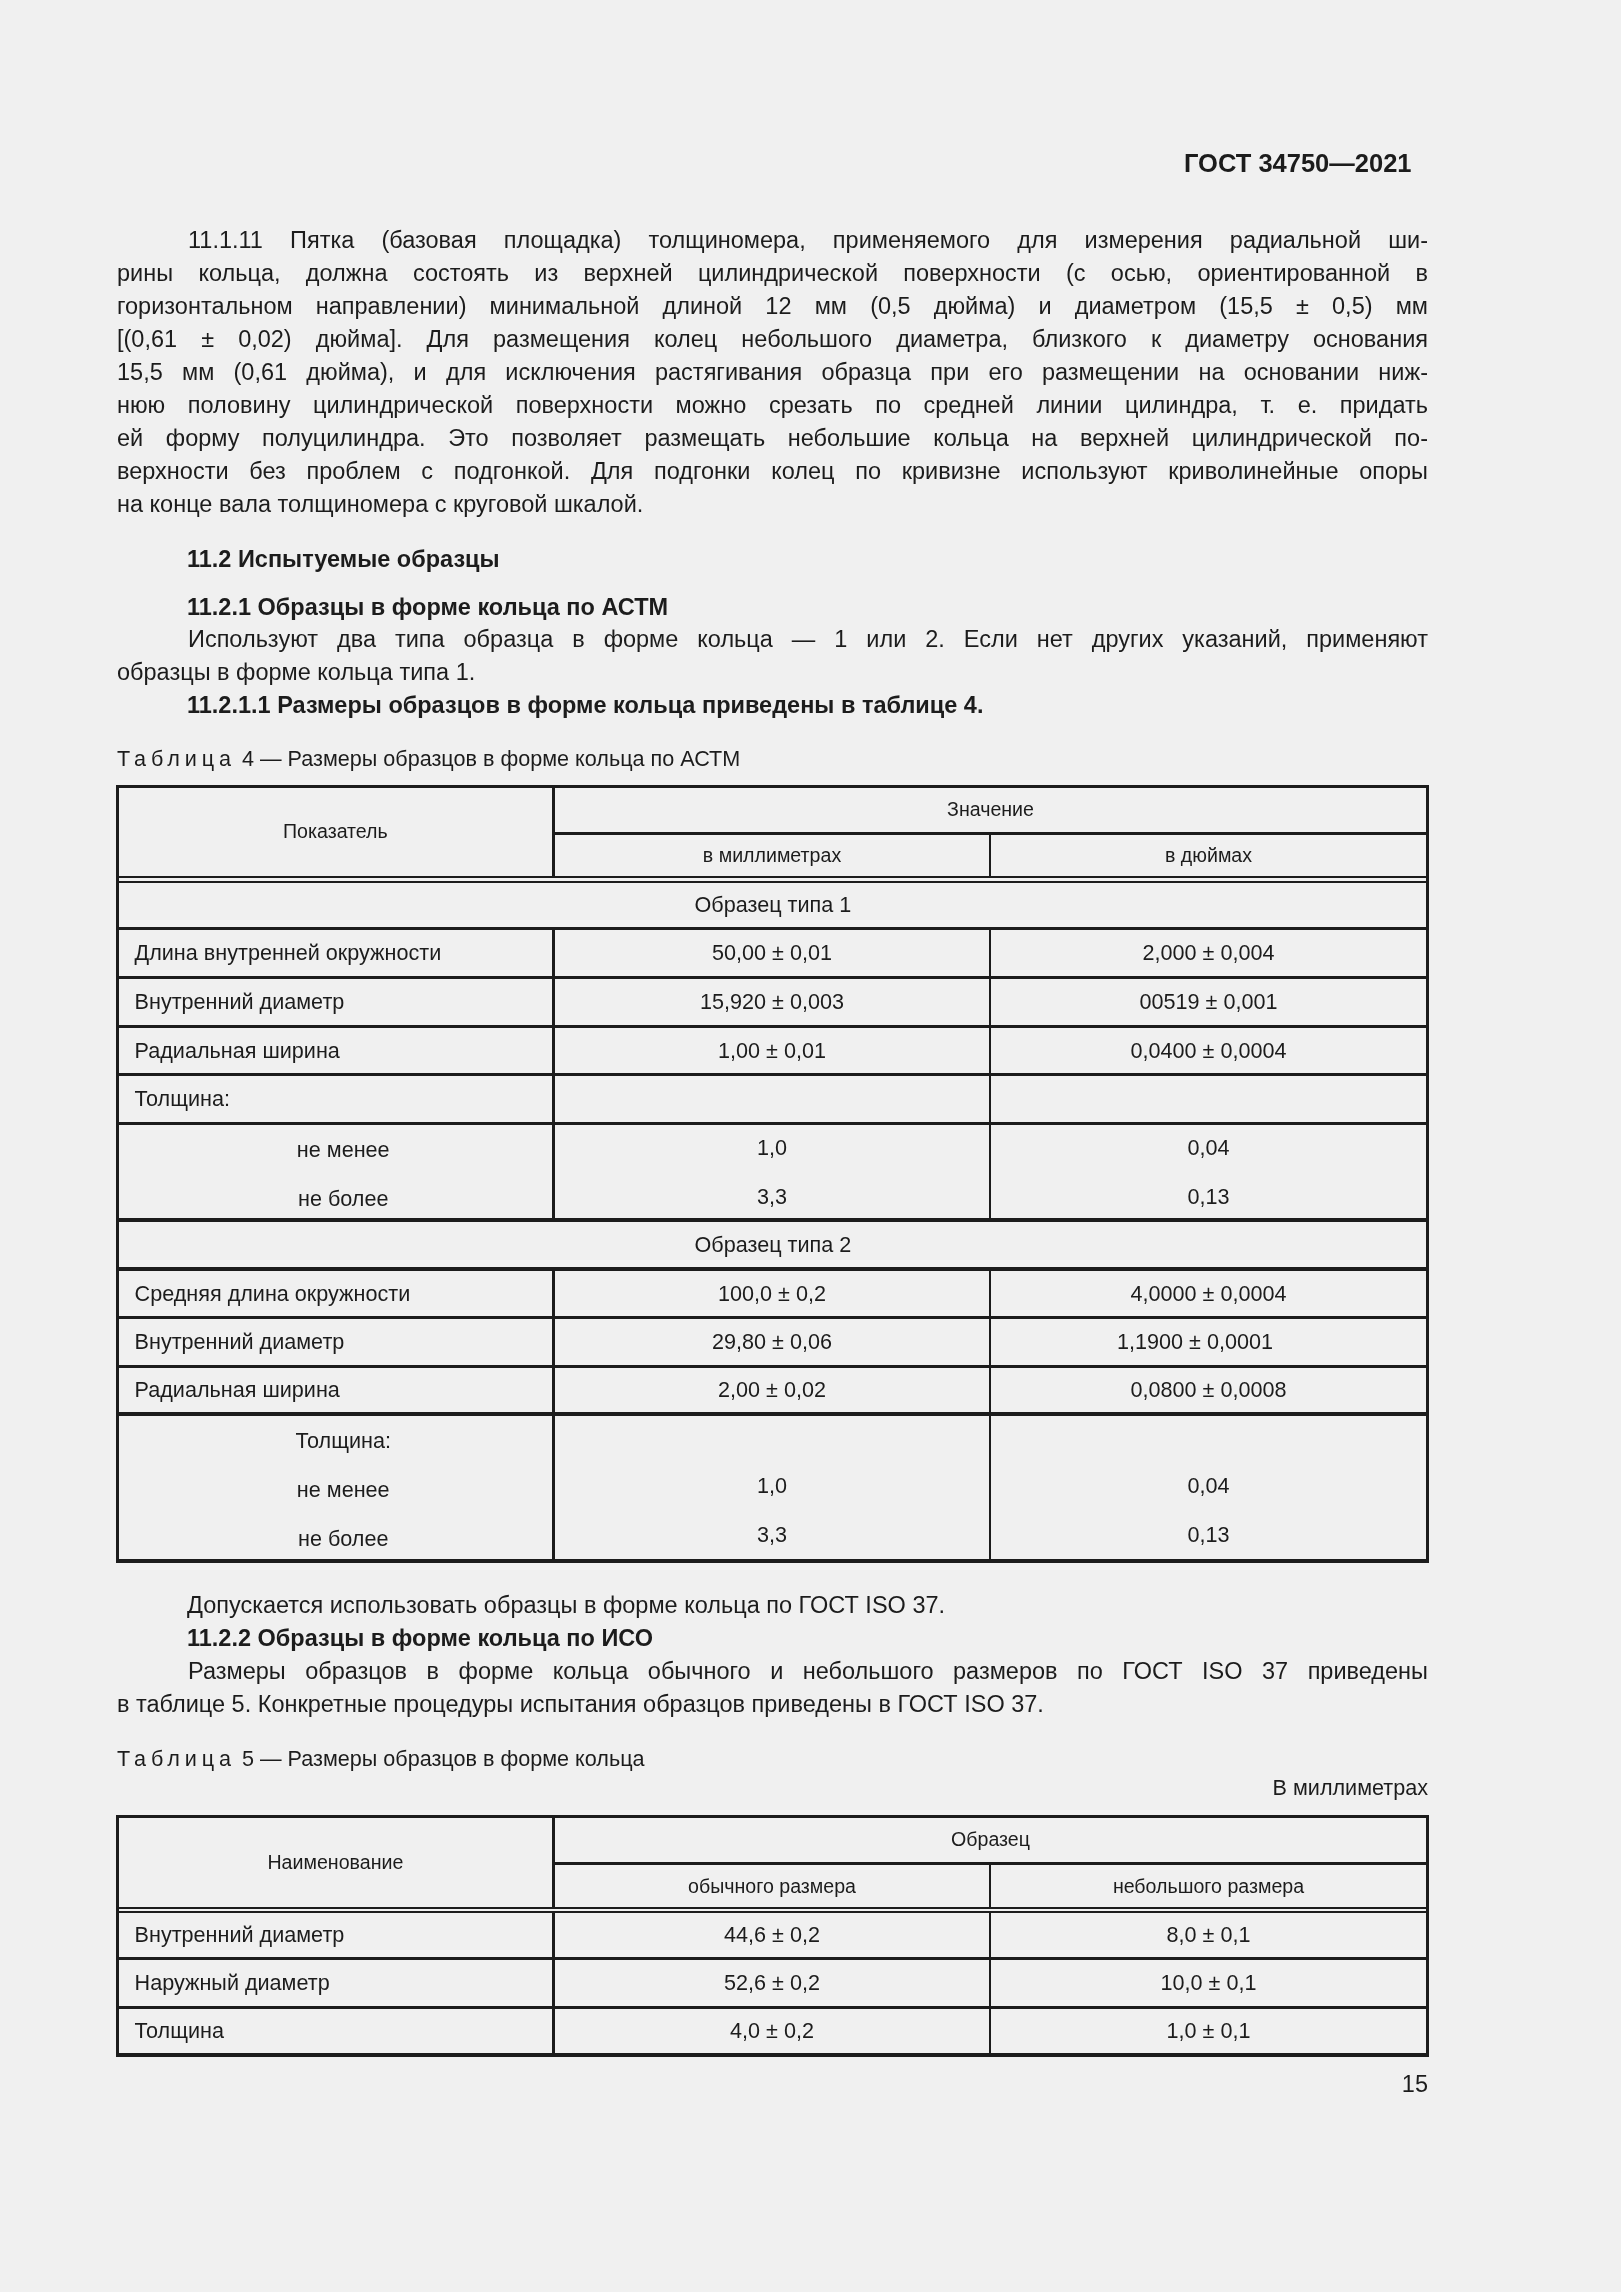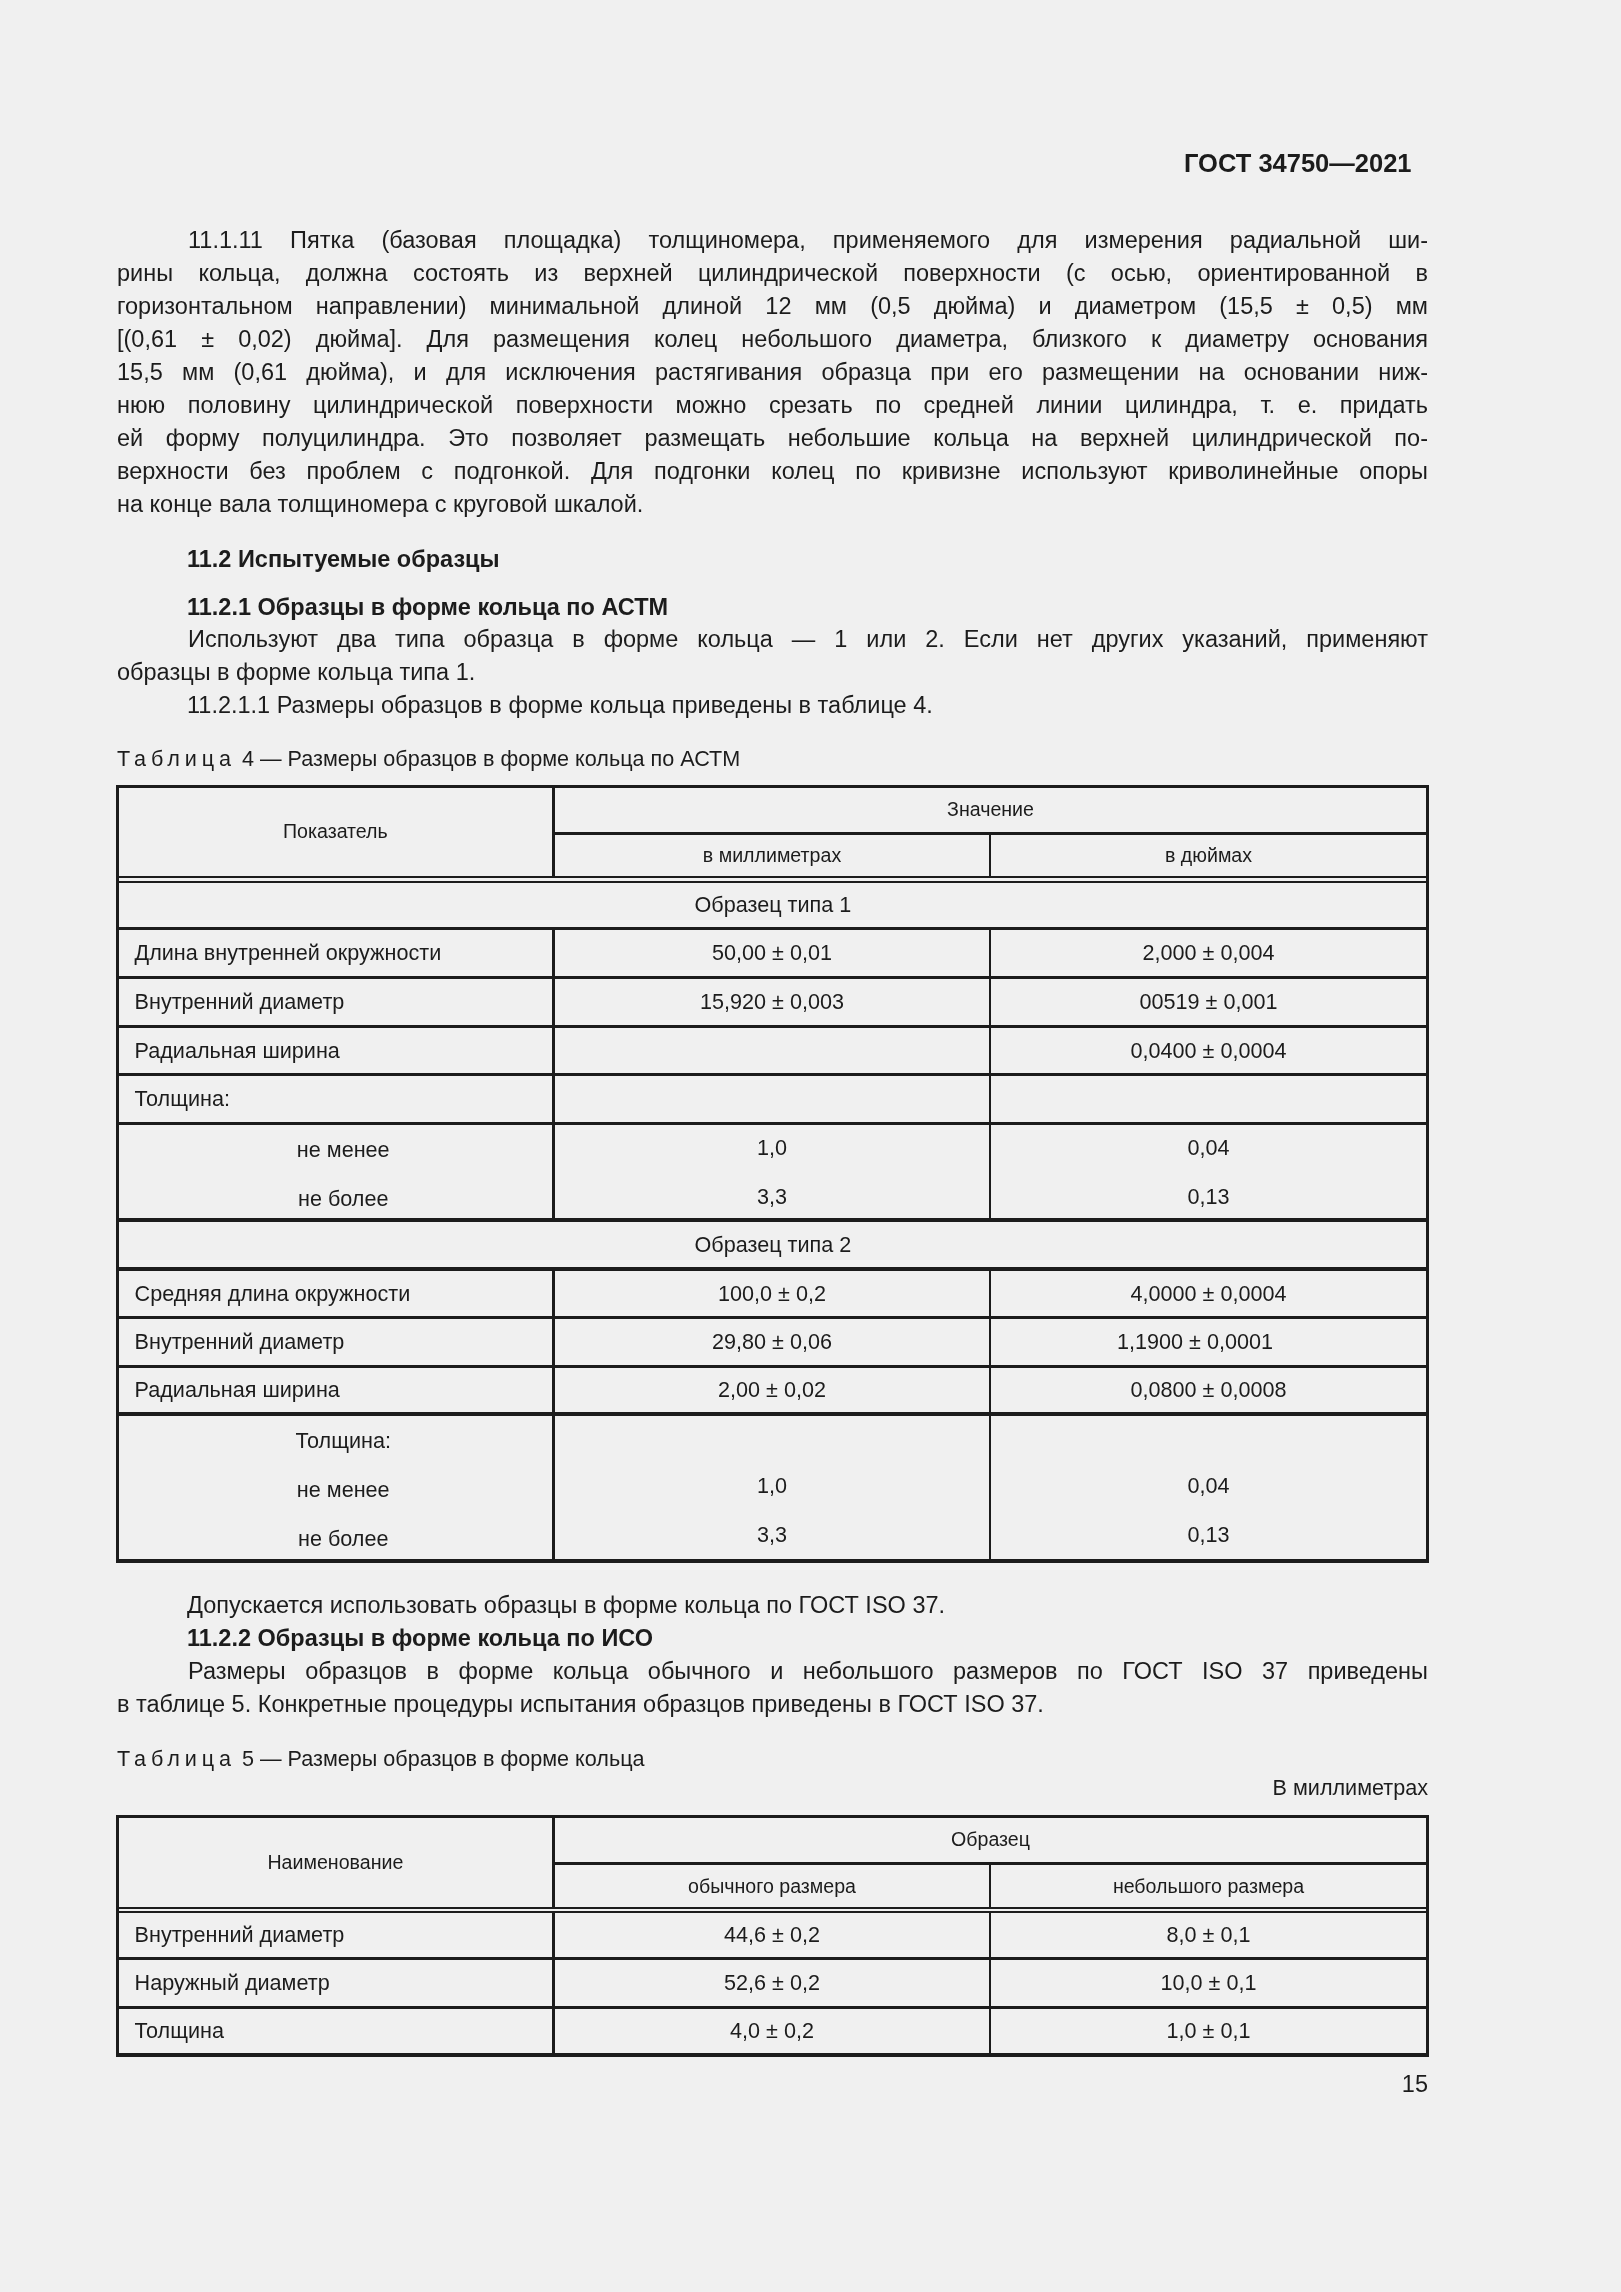--- a/index.html
+++ b/index.html
@@ -48,21 +48,21 @@
 
 <div class="abs h2" style="top:543px;">11.2 Испытуемые образцы</div>
 
 <div class="abs h2" style="top:591px;">11.2.1 Образцы в форме кольца по АСТМ</div>
 
 <div class="abs para" style="top:623px;">
   <span class="line-just" style="padding-left:71px;">Используют два типа образца в форме кольца — 1 или 2. Если нет других указаний, применяют</span>
   <span class="line-left">образцы в форме кольца типа 1.</span>
 </div>
 
-<div class="abs h2" style="top:689px; font-weight:normal;">11.2.1.1 Размеры образцов в форме кольца приведены в таблице 4.</div>
+<div class="abs h2" style="top:689px; font-weight:bold;">11.2.1.1 Размеры образцов в форме кольца приведены в таблице 4.</div>
 
 <div class="abs caption" style="top:744px;">
   <span class="sp">Таблица</span>
   <span>4 — Размеры образцов в форме кольца по АСТМ</span>
 </div>
 
 <div class="abs tbl" style="top:785px; height:778px;">
 
   <div class="hl" style="top:0; height:2.9px;"></div>
   <div class="hl" style="top:47px; left:437px; width:876px; height:2.9px;"></div>
@@ -98,20 +98,21 @@
 
   <div class="cell l" style="left:2.9px; top:145px; width:433px; height:46px;">Длина внутренней окружности</div>
   <div class="cell c" style="left:439px; top:145px; width:434px; height:46px;">50,00 ± 0,01</div>
   <div class="cell c" style="left:875px; top:145px; width:435px; height:46px;">2,000 ± 0,004</div>
 
   <div class="cell l" style="left:2.9px; top:194px; width:433px; height:46px;">Внутренний диаметр</div>
   <div class="cell c" style="left:439px; top:194px; width:434px; height:46px;">15,920 ± 0,003</div>
   <div class="cell c" style="left:875px; top:194px; width:435px; height:46px;">00519 ± 0,001</div>
 
   <div class="cell l" style="left:2.9px; top:243px; width:433px; height:45px;">Радиальная ширина</div>
+  <div class="cell c" style="left:439px; top:243px; width:434px; height:45px;">1,00 ± 0,01</div>
   <div class="cell c" style="left:875px; top:243px; width:435px; height:45px;">0,0400 ± 0,0004</div>
 
   <div class="cell l" style="left:2.9px; top:291px; width:433px; height:46px;">Толщина:</div>
 
   <div class="cell l stack" style="left:2.9px; top:340px; width:433px; height:93px; padding-top:0;">
     <span>не менее</span>
     <span>не более</span>
   </div>
   <div class="cell c stack" style="left:439px; top:340px; width:434px; height:93px; align-items:center;">
     <span>1,0</span>

